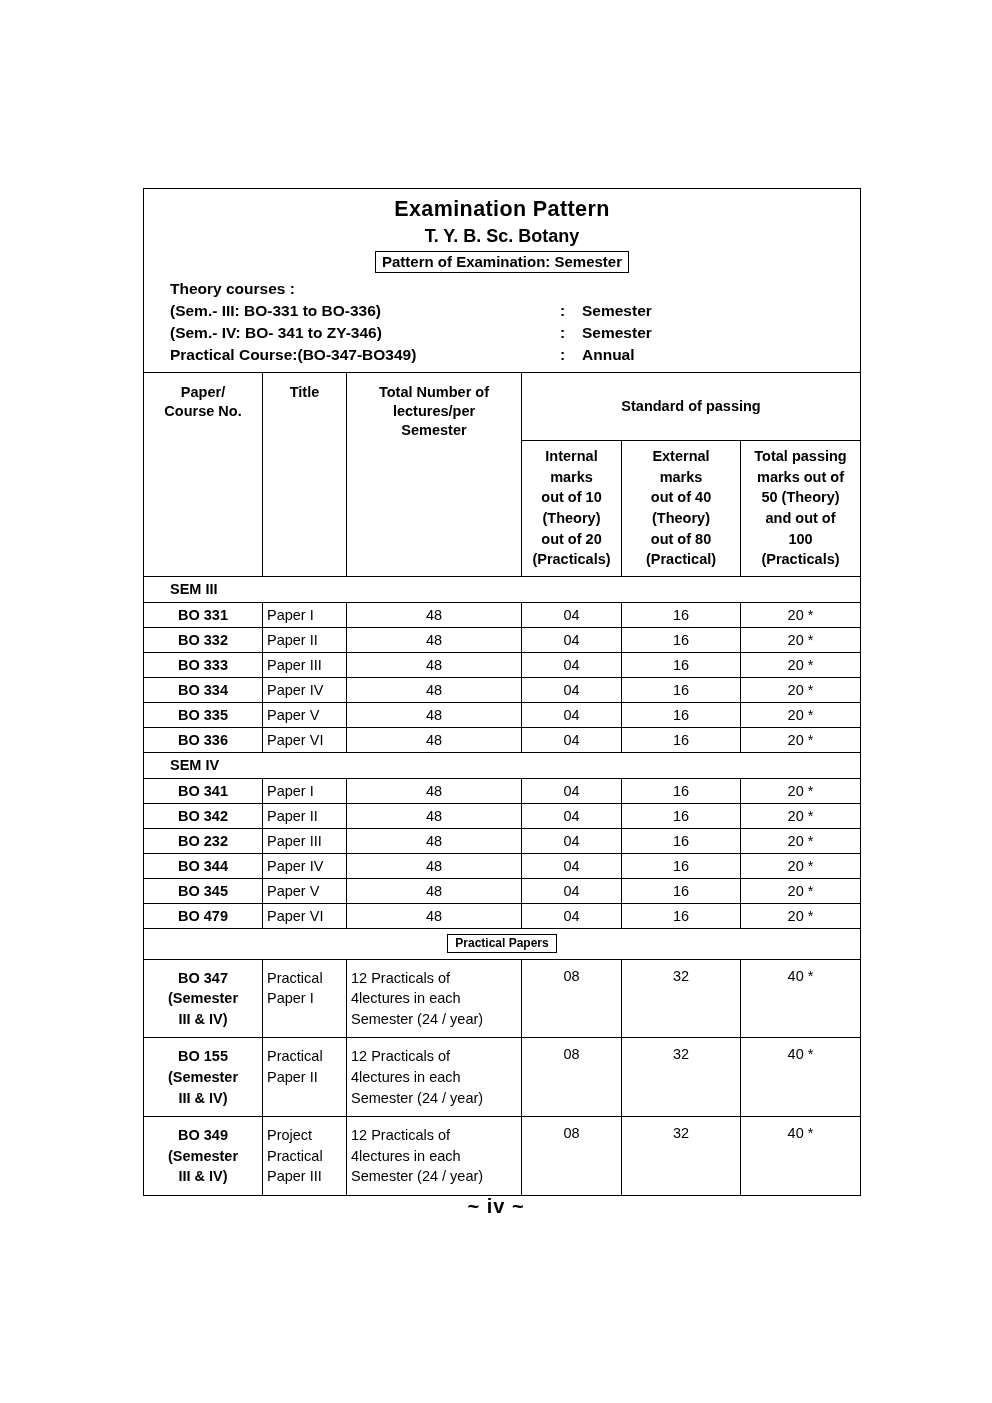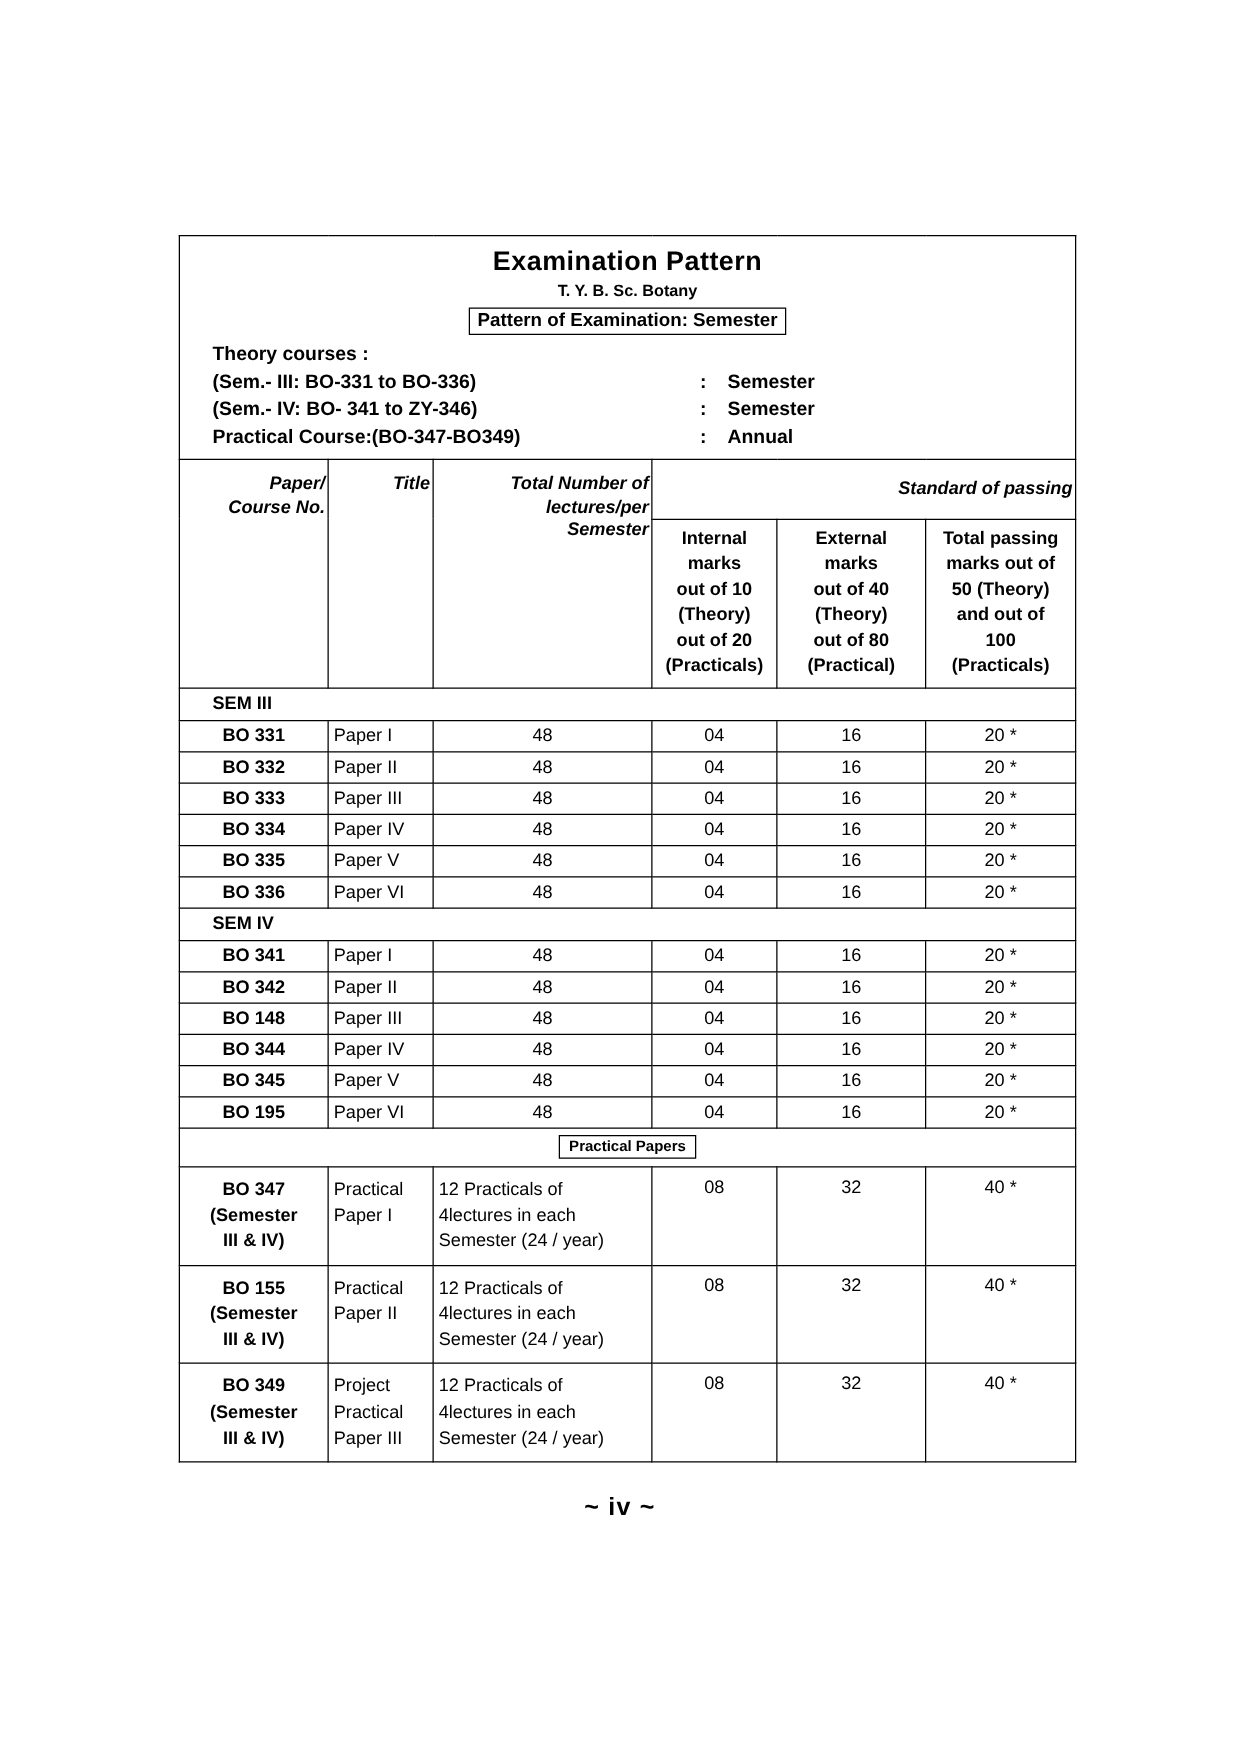--- a/index.html
+++ b/index.html
@@ -45,21 +45,21 @@
   }
   .title-main {
     text-align: center;
     font-size: 21.5px;
     font-weight: bold;
     letter-spacing: 0.4px;
     line-height: 1.15;
   }
   .title-sub {
     text-align: center;
-    font-size: 13px;
+    font-size: 18px;
     font-weight: bold;
     margin-top: 4px;
     line-height: 1.15;
   }
   .pattern-wrap {
     text-align: center;
     margin-top: 5px;
   }
   .pattern-box {
     display: inline-block;
@@ -85,26 +85,25 @@
   .meta-colon {
     display: inline-block;
     width: 22px;
   }
   .meta-value {
     display: inline-block;
   }
 
   
   .colhead {
-    text-align: right;
+    text-align: center;
     font-weight: bold;
     font-size: 14.5px;
     line-height: 1.3;
-    padding: 14px 2px !important;
-    font-style: italic;
+    padding: 24px 2px !important;
   }
   .colhead-tall {
     vertical-align: top !important;
     padding-top: 10px !important;
   }
   .sub-colhead {
     text-align: center;
     font-weight: bold;
     font-size: 14px;
     line-height: 1.42;
@@ -343,21 +342,21 @@
       </tr>
       <tr>
         <td class="c-code">BO  342</td>
         <td class="c-title">Paper II</td>
         <td class="c-lect">48</td>
         <td class="c-num">04</td>
         <td class="c-num">16</td>
         <td class="c-num">20 *</td>
       </tr>
       <tr>
-        <td class="c-code">BO  148</td>
+        <td class="c-code">BO  232</td>
         <td class="c-title">Paper III</td>
         <td class="c-lect">48</td>
         <td class="c-num">04</td>
         <td class="c-num">16</td>
         <td class="c-num">20 *</td>
       </tr>
       <tr>
         <td class="c-code">BO  344</td>
         <td class="c-title">Paper IV</td>
         <td class="c-lect">48</td>
@@ -367,21 +366,21 @@
       </tr>
       <tr>
         <td class="c-code">BO  345</td>
         <td class="c-title">Paper V</td>
         <td class="c-lect">48</td>
         <td class="c-num">04</td>
         <td class="c-num">16</td>
         <td class="c-num">20 *</td>
       </tr>
       <tr>
-        <td class="c-code">BO  195</td>
+        <td class="c-code">BO  479</td>
         <td class="c-title">Paper VI</td>
         <td class="c-lect">48</td>
         <td class="c-num">04</td>
         <td class="c-num">16</td>
         <td class="c-num">20 *</td>
       </tr>
 
       <tr>
         <td colspan="6" class="pp-band">
           <span class="pp-box">Practical  Papers</span>

